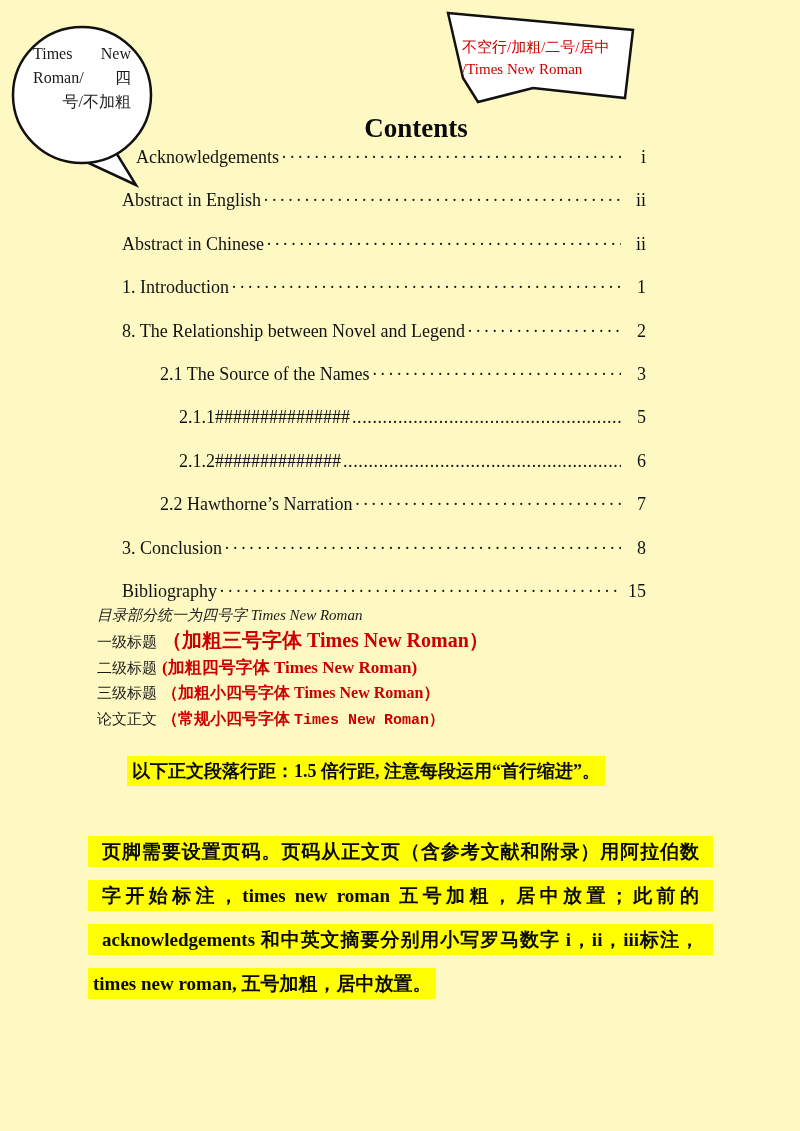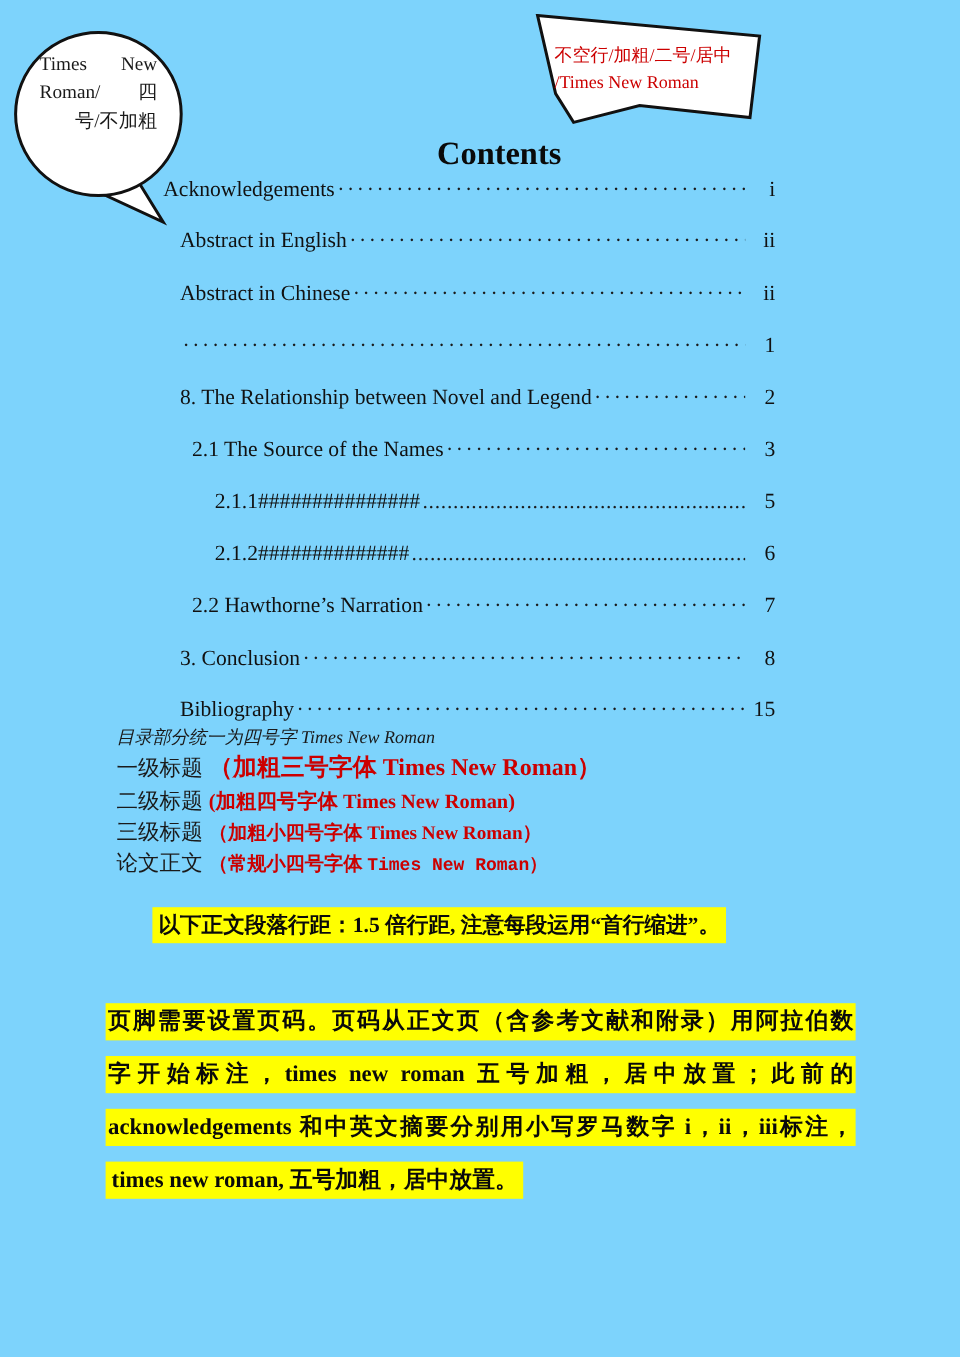--- a/index.html
+++ b/index.html
@@ -1,16 +1,16 @@
 <!DOCTYPE html>
 <html style="--red: #cc0000; --yellow: #ffff00;"><head>
 <meta charset="utf-8">
 <style>
   html,body{margin:0;padding:0;background:#fff;}
-  .page{position:relative;width:800px;height:1131px;background:#7dd3fc;overflow:hidden;
+  .page{position:relative;width:800px;height:1131px;background:#fef9c3;overflow:hidden;
         font-family:"Liberation Serif","DejaVu Serif",serif;color:#111;}
 
   
   .bubble-left-svg{position:absolute;left:6px;top:18px;}
   .bubble-left-text{position:absolute;left:33px;top:42px;width:98px;font-size:16px;line-height:24px;color:#1a1a1a;}
   .bl-line{display:block;text-align:right;}
   .bl-line.j{text-align:justify;text-align-last:justify;}
 
   
   .callout-right-svg{position:absolute;left:440px;top:5px;}
@@ -22,43 +22,43 @@
          font-size:27px;font-weight:bold;margin:16px;color:#0a0a0a;}
 
   
   .toc{position:absolute;left:122px;top:136px;width:524px;font-size:18px;}
   .toc-row{display:flex;align-items:baseline;height:43.4px;line-height:43.4px;}
   .toc-label{white-space:nowrap;flex-shrink:0;}
   .toc-leader{flex:1;overflow:hidden;white-space:nowrap;margin:0 3px 0 2px;
               letter-spacing:2.2px;color:#1a1a1a;}
   .toc-leader.period{letter-spacing:0.6px;}
   .toc-page{flex-shrink:0;min-width:22px;text-align:right;}
-  .indent-0{padding-left:0;margin-left:28px;}
+  .indent-0{padding-left:0;}
   .indent-1{padding-left:14px;}
   .indent-2{padding-left:38px;}
   .indent-3{padding-left:57px;justify-content:center;}
 
   
   .notes{position:absolute;left:97px;top:604px;width:640px;}
   .note-plain{font-size:15px;line-height:23px;color:#1a1a1a;font-style:italic;}
   .note-row{white-space:nowrap;}
-  .note-label{font-size:18px;color:#1a1a1a;margin-right:5px;}
+  .note-label{font-size:15px;color:#1a1a1a;margin-right:5px;}
   .note-detail{color:var(--red,#cc0000);font-weight:bold;}
   .size-lg{line-height:27px;}  .size-lg .note-detail{font-size:20px;}
   .size-md{line-height:24px;}  .size-md .note-detail{font-size:17px;}
   .size-sm{line-height:25px;}  .size-sm .note-detail{font-size:16px;}
   .note-mono{font-family:"Liberation Mono","DejaVu Sans Mono",monospace;
              font-size:15px;color:var(--red,#cc0000);font-weight:bold;}
 
   
   .hl-single{position:absolute;left:127px;top:746px;background:var(--yellow,#ffff00);
              font-weight:bold;font-size:18px;line-height:30px;padding:0 5px;color:#0a0a0a;margin-top:10px;}
   .footer-note{position:absolute;left:88px;top:836px;width:625px;color:#0a0a0a;}
   .hl-line{background:var(--yellow,#ffff00);font-weight:bold;font-size:19px;line-height:31px;
-           margin-bottom:13px;text-align:justify;text-align-last:justify;padding:0 2px;}
+           margin-bottom:13px;text-align:justify;text-align-last:justify;padding:0 14px;}
   .hl-line.last{display:inline-block;text-align:left;text-align-last:auto;padding:0 5px;}
 </style>
 </head>
 <body>
 
 <div class="page">
 
   <svg class="bubble-left-svg" width="170" height="190" viewBox="0 0 170 190">
     <polygon points="106,128 130,167 76,142" fill="#ffffff" stroke="#111" stroke-width="2.5"></polygon>
     <ellipse cx="76" cy="77" rx="69" ry="68" fill="#ffffff" stroke="#111" stroke-width="2.5"></ellipse>
@@ -89,20 +89,21 @@
         <span class="toc-label">Abstract in English</span>
         <span class="toc-leader">····························································································································································································································</span>
         <span class="toc-page">ii</span>
       </div>
       <div class="toc-row indent-0">
         <span class="toc-label">Abstract in Chinese</span>
         <span class="toc-leader">····························································································································································································································</span>
         <span class="toc-page">ii</span>
       </div>
       <div class="toc-row indent-0">
+        <span class="toc-label">1. Introduction</span>
         <span class="toc-leader">····························································································································································································································</span>
         <span class="toc-page">1</span>
       </div>
       <div class="toc-row indent-0">
         <span class="toc-label">8. The Relationship between Novel and Legend</span>
         <span class="toc-leader">····························································································································································································································</span>
         <span class="toc-page">2</span>
       </div>
       <div class="toc-row indent-2">
         <span class="toc-label">2.1 The Source of the Names</span>

